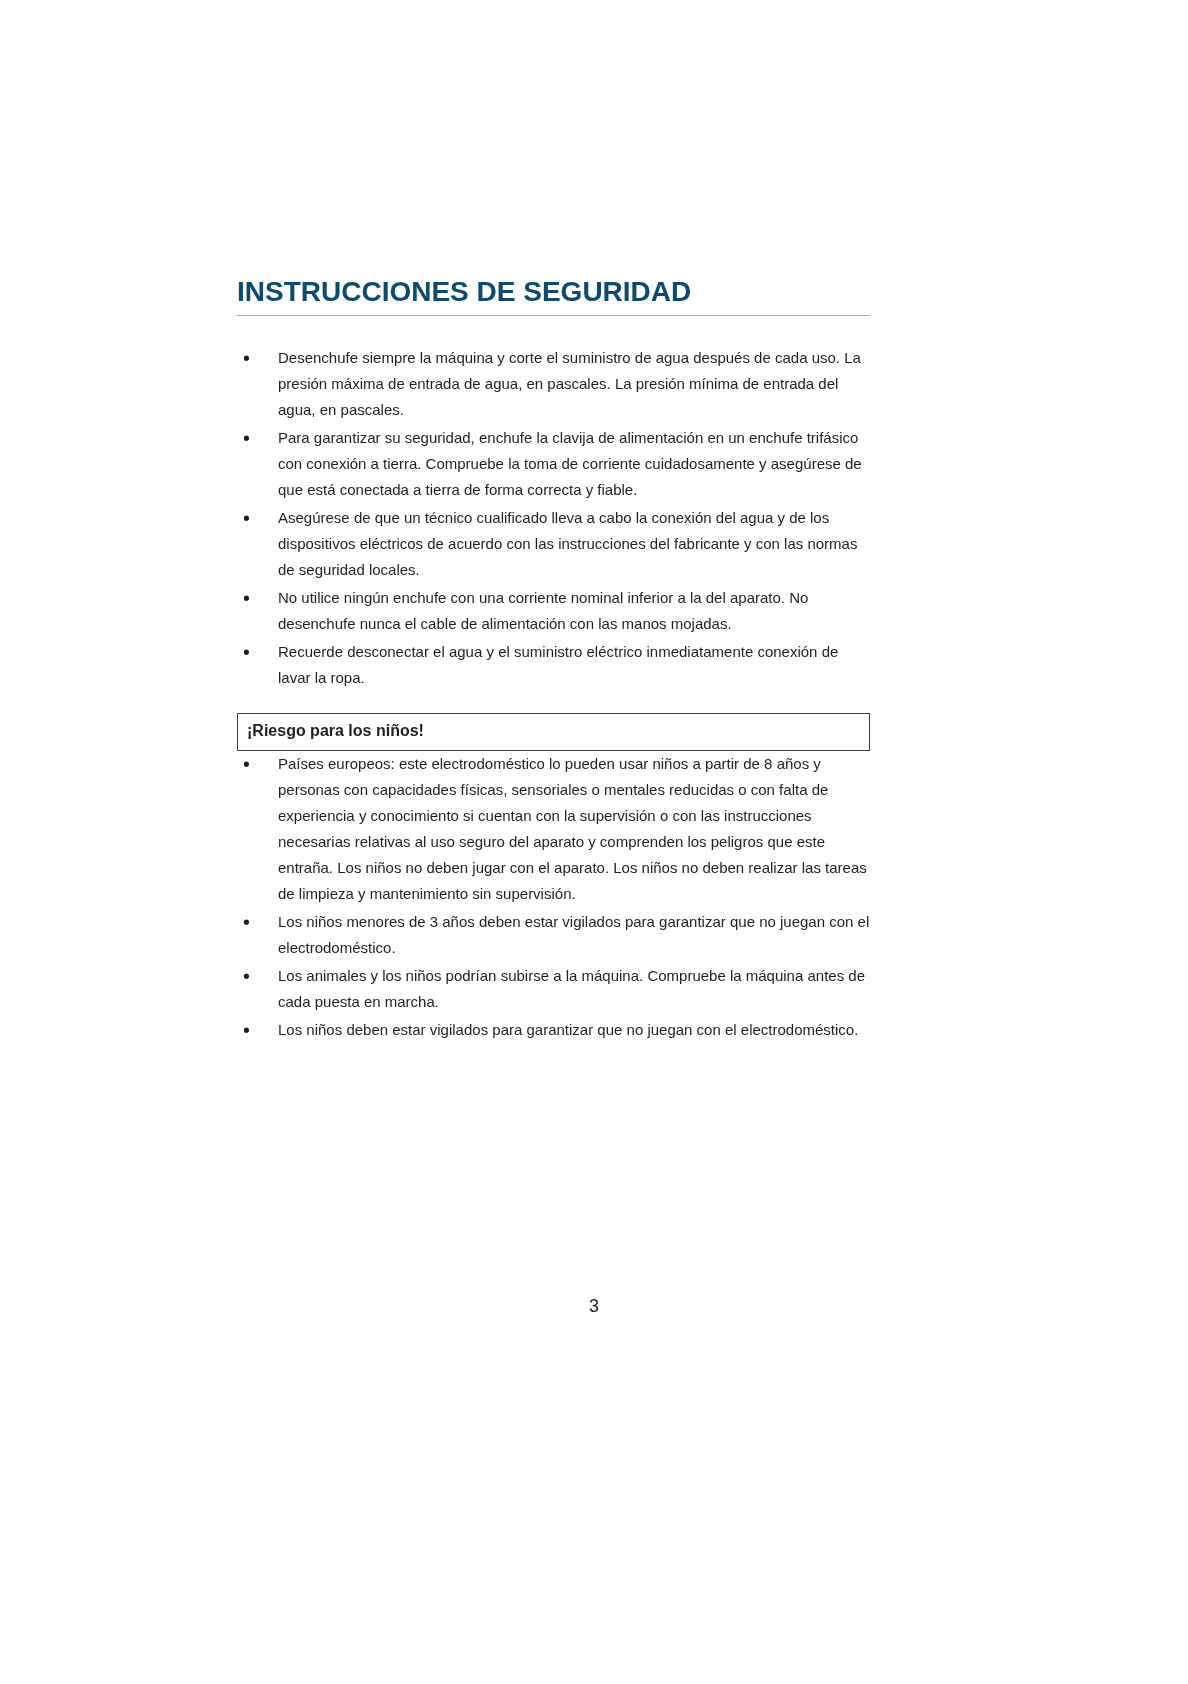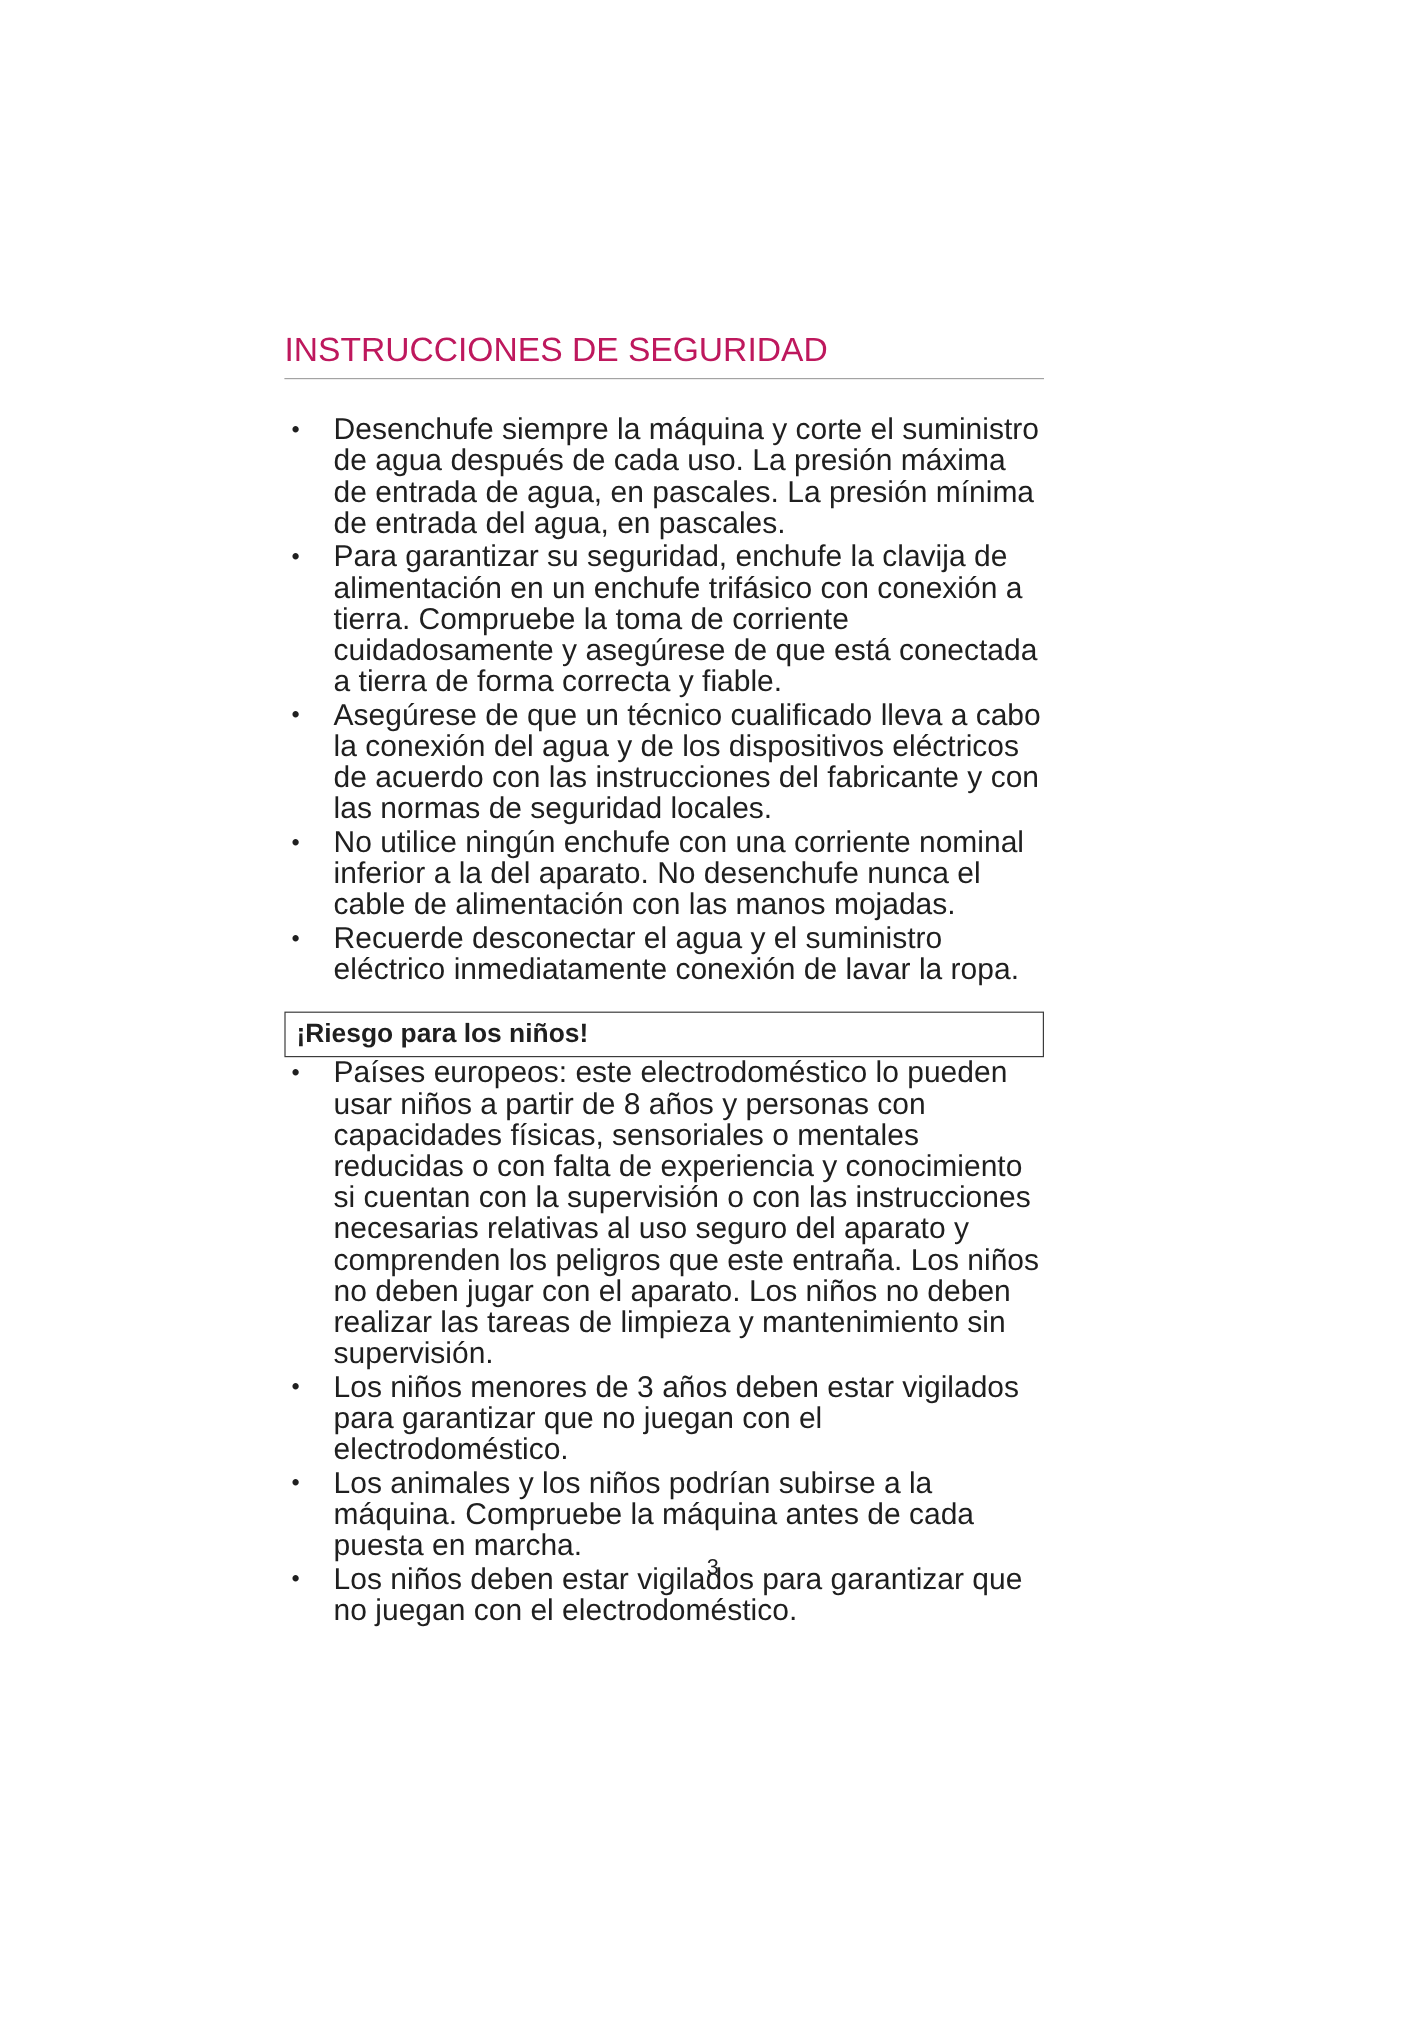--- a/index.html
+++ b/index.html
@@ -17,35 +17,35 @@
     overflow: hidden;
   }
   .content {
     position: absolute;
     left: 237px;
     top: 276px;
     width: 633px;
   }
   .doc-title {
     font-size: 28px;
-    font-weight: 400;
+    font-weight: 700;
     margin: 0;
     padding: 0 0 7px 0;
-    color: #be185d;
+    color: #0c4a6e;
   }
   .title-rule {
     border: none;
     border-top: 1px solid #a3a3a3;
     margin: 0;
   }
   ul.bullets {
     list-style: none;
     margin: 0;
     padding: 0;
-    font-size: 25px;
+    font-size: 15px;
     line-height: 26px;
   }
   ul.bullets.first {
     margin-top: 29px;
   }
   ul.bullets.second {
   }
   ul.bullets li {
     position: relative;
     padding-left: 41px;
@@ -59,21 +59,21 @@
     font-size: 19.5px;
     line-height: 26px;
     color: #1f1f1f;
   }
   .warning-box {
     box-sizing: border-box;
     width: 100%;
     border: 1px solid #3c3c3c;
     margin-top: 22px;
     padding: 4px 9px 6px 9px;
-    font-size: 22px;
+    font-size: 16px;
     font-weight: 700;
     line-height: 26px;
     color: #1f1f1f;
   }
   .page-number {
     position: absolute;
     left: 0;
     right: 0;
     top: 1296px;
     text-align: center;

